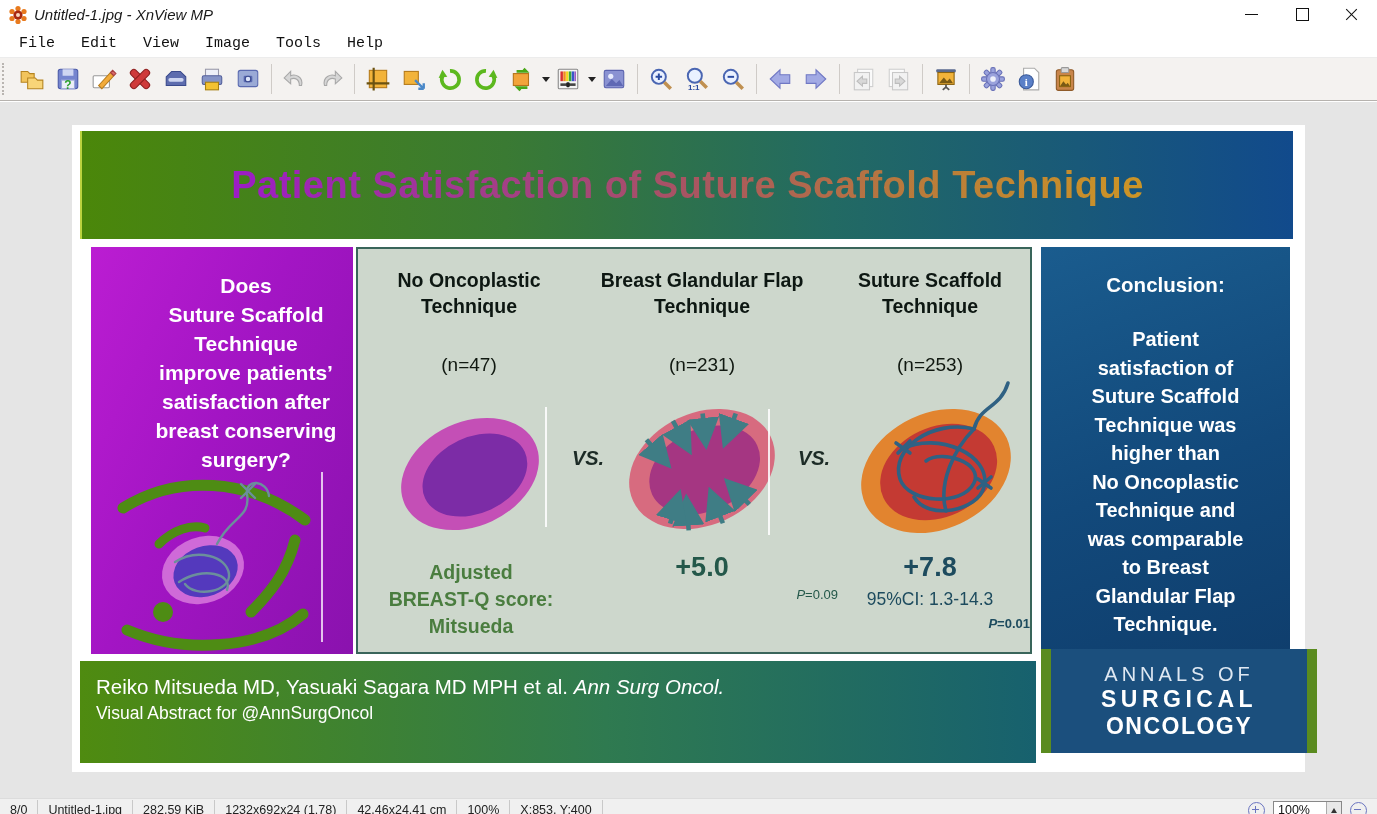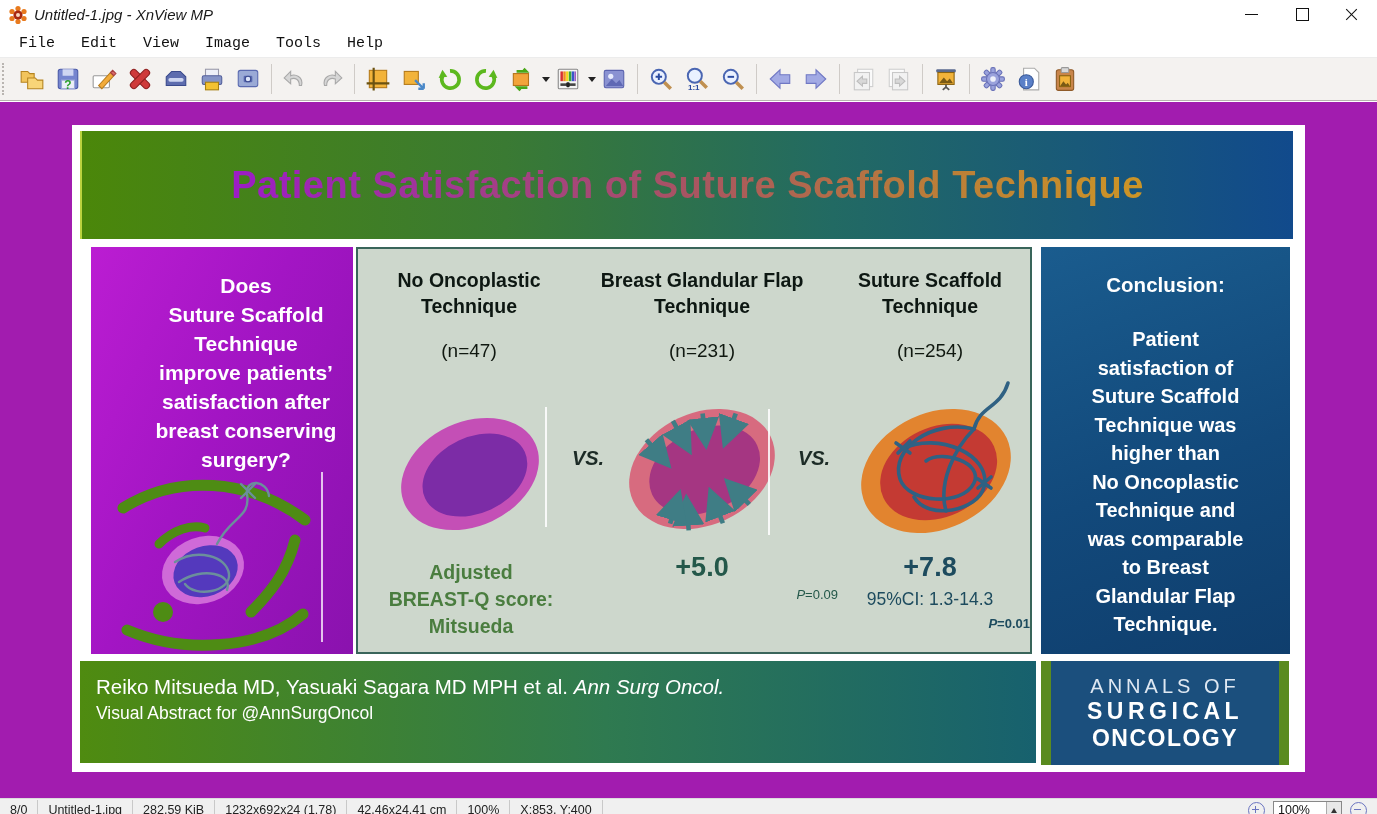--- a/index.html
+++ b/index.html
@@ -22,39 +22,39 @@
   .menu-item{font-size:15px;color:#111;padding:0 13px;line-height:27px;cursor:default;font-family:Liberation Mono, monospace;}
 
   .toolbar{position:absolute;left:0;top:58px;width:1377px;height:43px;background:#f4f2f0;border-bottom:1px solid #b6b2ae;display:flex;align-items:center;box-sizing:border-box;}
   .grip{width:6px;height:32px;margin:0 4px 0 2px;border-left:2px dotted #b9b5b1;}
   .tbtn{width:36px;height:36px;display:flex;align-items:center;justify-content:center;position:relative;}
   .tbtn svg{width:26px;height:26px;}
   .tsep{width:1px;height:30px;background:#cfcbc7;margin:0 5px;}
   .caret{width:0;height:0;border-left:4px solid transparent;border-right:4px solid transparent;border-top:5px solid #222;margin-left:2px;}
 
   
-  .canvas{position:absolute;left:0;top:102px;width:1377px;height:696px;background:#a21caf;}
+  .canvas{position:absolute;left:0;top:102px;width:1377px;height:696px;background:#e5e5e5;}
   .va{position:absolute;left:72px;top:23px;width:1233px;height:647px;background:#fff;}
 
   .banner{position:absolute;left:8px;top:6px;width:1211px;height:108px;
     background:linear-gradient(90deg,#4b870a 0%,#3a7a33 35%,#226a63 62%,#114a8c 100%);
     border-left:2px solid #bcd23f;display:flex;align-items:center;justify-content:center;}
   .banner-title{font-size:38px;font-weight:bold;letter-spacing:.5px;color:#a8506e;
     background:linear-gradient(90deg,#9c1cc6 0%,#a33d8a 28%,#a85462 50%,#b87a3c 74%,#cc9526 100%);
     -webkit-background-clip:text;background-clip:text;-webkit-text-fill-color:transparent;}
 
   .q-panel{position:absolute;left:19px;top:122px;width:262px;height:407px;
     background:linear-gradient(115deg,#bb1dd2 0%,#a315c4 45%,#8a12ae 100%);overflow:hidden;}
   .q-text{margin-top:24px;text-align:center;color:#fff;font-weight:bold;font-size:21px;line-height:29px;white-space:pre-line;padding-left:48px;}
   .q-divider{position:absolute;left:230px;top:225px;width:2px;height:170px;background:rgba(255,255,255,.75);}
   .q-art{position:absolute;left:8px;bottom:2px;width:248px;height:200px;}
 
   .mid-panel{position:absolute;left:284px;top:122px;width:676px;height:407px;background:#cdd7cc;border:2px solid #39655a;box-sizing:border-box;}
   .mcol-h{position:absolute;top:18px;text-align:center;font-weight:bold;font-size:19.5px;line-height:26px;color:#0d1712;white-space:pre-line;}
-  .mcol-n{position:absolute;top:91px;text-align:center;font-size:19px;color:#101810;}
+  .mcol-n{position:absolute;top:105px;text-align:center;font-size:19px;color:#101810;}
   .h1,.n1{left:0;width:222px;}
   .h2,.n2{left:208px;width:272px;}
   .h3,.n3{left:472px;width:200px;}
   .vs{position:absolute;top:198px;width:52px;text-align:center;font-style:italic;font-weight:600;font-size:20px;color:#1c2b26;}
   .vs1{left:204px;}
   .vs2{left:430px;}
   .ell{position:absolute;}
   .e1{left:26px;top:150px;width:172px;height:150px;}
   .e2{left:256px;top:136px;width:176px;height:168px;}
   .e3{left:484px;top:130px;width:184px;height:172px;}
@@ -75,21 +75,21 @@
     background:linear-gradient(160deg,#1a5c8e 0%,#12497b 55%,#0f3e6d 100%);color:#fff;text-align:center;}
   .c-head{margin-top:26px;font-size:20.5px;font-weight:bold;}
   .c-body{margin-top:28px;font-size:20px;font-weight:bold;line-height:28.5px;white-space:pre-line;}
 
   .credits{position:absolute;left:8px;top:536px;width:956px;height:102px;
     background:linear-gradient(90deg,#4f8b10 0%,#2f7a50 55%,#17616e 100%);color:#fff;padding:12px 16px;box-sizing:border-box;}
   .cr1{font-size:20.5px;line-height:28px;}
   .cr1 i{font-style:italic;}
   .cr2{font-size:17.5px;line-height:25px;}
 
-  .logo{position:absolute;left:969px;top:536px;width:248px;height:104px;display:flex;}
+  .logo{position:absolute;left:969px;top:524px;width:276px;height:104px;display:flex;}
   .logo-bar{width:10px;background:#5a8b1f;}
   .logo-center{flex:1;background:#1b4f7d;color:#fff;display:flex;flex-direction:column;align-items:center;justify-content:center;}
   .lg1{font-size:20px;letter-spacing:4px;color:#dfe8f2;font-weight:400;line-height:24px;}
   .lg2{font-size:23px;font-weight:bold;letter-spacing:4.5px;line-height:27px;}
   .lg3{font-size:23px;font-weight:bold;letter-spacing:1.5px;line-height:27px;}
 
   
   .statusbar{position:absolute;left:0;top:798px;width:1377px;height:22px;background:#f0f0f0;border-top:1px solid #dcdcdc;display:flex;align-items:center;font-size:12.5px;color:#222;}
   .sfield{padding:0 10px;border-right:1px solid #c9c9c9;line-height:20px;white-space:nowrap;}
   .zoomctl{position:absolute;right:10px;top:2px;display:flex;align-items:center;gap:8px;}
@@ -402,21 +402,21 @@
 
       <div class="mid-panel">
         <div class="mcol-h h1 pre">No Oncoplastic
 Technique</div>
         <div class="mcol-h h2 pre">Breast Glandular Flap
 Technique</div>
         <div class="mcol-h h3 pre">Suture Scaffold
 Technique</div>
         <div class="mcol-n n1">(n=47)</div>
         <div class="mcol-n n2">(n=231)</div>
-        <div class="mcol-n n3">(n=254)</div>
+        <div class="mcol-n n3">(n=253)</div>
 
         <svg class="ell e1" viewBox="0 0 172 150">
           <g transform="rotate(-25 86 75)">
             <ellipse cx="86" cy="75" rx="72" ry="52" fill="#c44fb6"></ellipse>
             <ellipse cx="90" cy="78" rx="55" ry="38" fill="#7c2ca6"></ellipse>
           </g>
         </svg>
         <div class="col-div cd1"></div>
         <div class="vs vs1">VS.</div>
 

